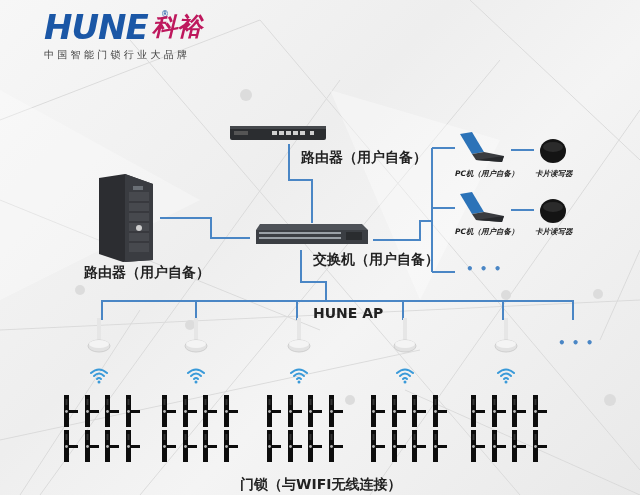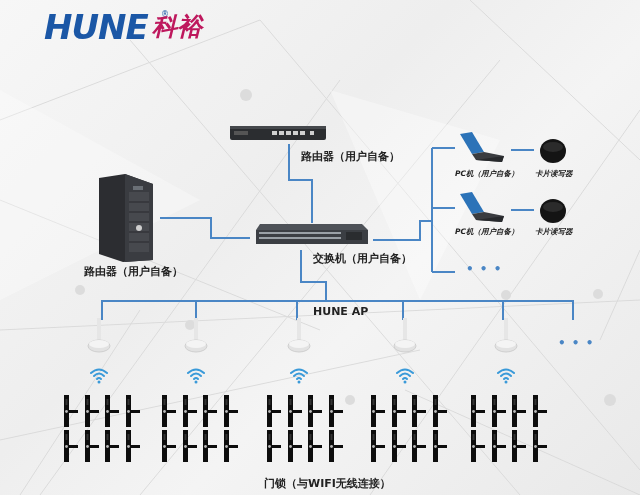--- a/index.html
+++ b/index.html
@@ -23,21 +23,21 @@
     position: absolute; left: 108px; top: 2px; font-weight: bold; font-style: italic;
     font-size: 25px; color: #be185d; line-height: 30px;
   }
   .logo-tag {
     position: absolute; left: 0; top: 38px; font-size: 10px; color: #444;
     letter-spacing: 3.3px; white-space: nowrap;
   }
   .label {
     position: absolute; font-weight: bold; color: #222; white-space: nowrap;
   }
-  .lbl-lg { font-size: 11px; }
+  .lbl-lg { font-size: 14px; }
   .lbl-sm { font-size: 7.5px; font-style: italic; }
 </style>
 </head>
 <body>
 
 <svg class="bg" viewBox="0 0 640 495">
   <g stroke="#d9d9d9" stroke-width="1" fill="none" opacity="0.9">
     <line x1="0" y1="120" x2="260" y2="20"></line>
     <line x1="0" y1="200" x2="320" y2="330"></line>
     <line x1="40" y1="495" x2="340" y2="80"></line>
@@ -62,20 +62,21 @@
     <circle cx="610" cy="400" r="6"></circle>
   </g>
   <polygon points="330,90 500,140 420,300" fill="#ffffff" opacity="0.35"></polygon>
   <polygon points="0,90 200,200 0,300" fill="#ffffff" opacity="0.3"></polygon>
 </svg>
 
 <div class="abs logo">
   <div class="logo-mark"><span>HUNE</span></div>
   <div class="logo-reg">®</div>
   <div class="logo-cn">科裕</div>
+  <div class="logo-tag">中国智能门锁行业大品牌</div>
 </div>
 
 <svg class="bg" viewBox="0 0 640 495">
   <g stroke="#4a86c5" stroke-width="2" fill="none">
 
     <polyline points="289,144 289,180 312,180 312,223"></polyline>
 
     <polyline points="160,218 211,218 211,238 250,238"></polyline>
 
     <polyline points="373,240 420,240 420,221 432,221"></polyline>
@@ -471,13 +472,13 @@
     <svg class="abs" width="16" height="32" viewBox="0 0 16 32" style="left: 531.5px; top: 430px;">
       <rect x="1" y="0" width="5" height="32" fill="#0d0d0d"></rect>
       <rect x="4" y="15" width="11" height="3" fill="#0d0d0d"></rect>
       <circle cx="3.5" cy="16.5" r="1.4" fill="#bbb"></circle>
       <rect x="2.5" y="4" width="2" height="6" fill="#333"></rect>
     </svg>
   </div>
 
 <div class="label" style="left:558px;top:336px;font-size:12px;color:#4a86c5;letter-spacing:1px;">• • •</div>
 
-<div class="label lbl-lg" style="left:264px;top:476px;">门锁（与WIFI无线连接）</div>
+<div class="label lbl-lg" style="left:240px;top:476px;">门锁（与WIFI无线连接）</div>
 
 </body></html>

